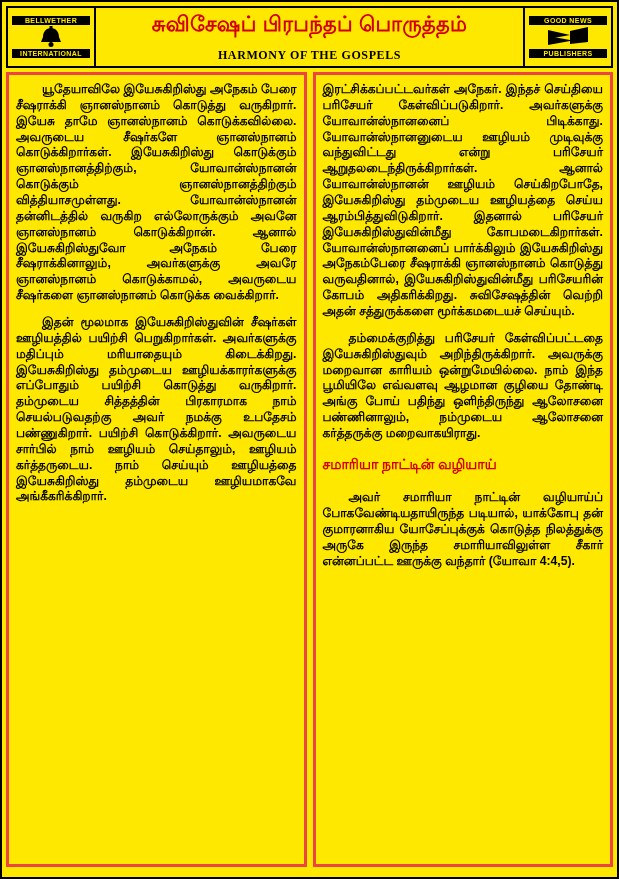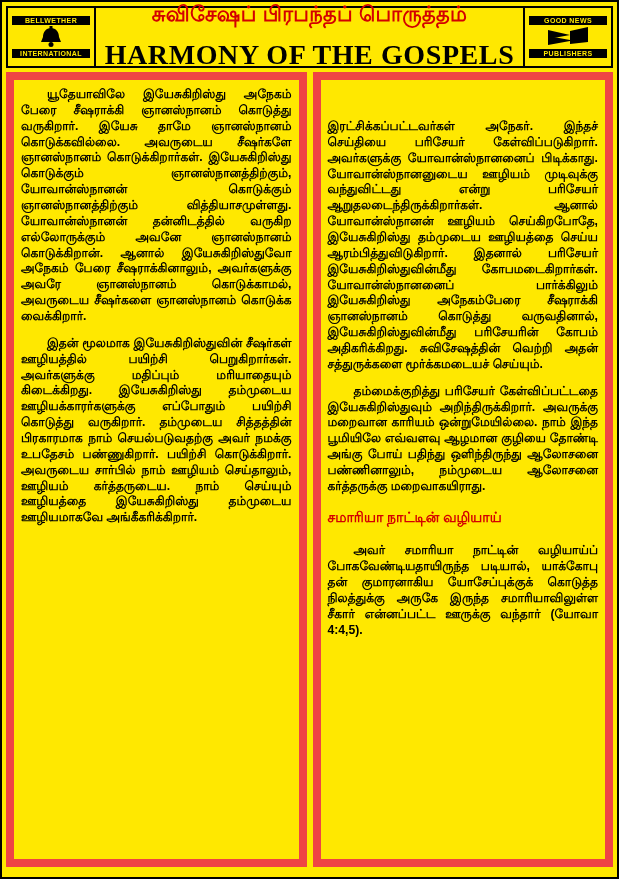--- a/index.html
+++ b/index.html
@@ -76,38 +76,38 @@
   .title-tamil {
     font-size: 21px;
     font-weight: bold;
     color: #d40000;
     line-height: 1.15;
     text-align: left;
     letter-spacing: 0.3px;
   }
   .title-en {
     font-family: "Liberation Serif", serif;
-    font-size: 28px;
+    font-size: 12px;
     font-weight: bold;
     color: #000;
     line-height: 1.2;
     text-align: center;
     margin-top: 12px;
     letter-spacing: 0.6px;
   }
   
   .columns {
     display: flex;
     margin-top: 4px;
     height: 795px;
     box-sizing: border-box;
   }
   .col {
     flex: 1 1 50%;
-    border: 8px solid #ef4444;
+    border: 3px solid #ef4444;
     box-sizing: border-box;
     padding: 7px 7px 4px 7px;
     overflow: hidden;
   }
   .col.left {
     margin-right: 3px;
   }
   .col.right {
     margin-left: 3px;
   }
@@ -115,21 +115,20 @@
     margin: 0 0 11px 0;
     font-size: 12.2px;
     line-height: 1.30;
     color: #000;
     font-weight: bold;
     text-align: justify;
     text-indent: 26px;
   }
   p.para.noindent {
     text-indent: 0;
-    margin-top: 32px;
   }
   h2.subhead {
     margin: 14px 0 17px 0;
     font-size: 14px;
     font-weight: bold;
     color: #d40000;
     text-align: left;
     line-height: 1.25;
   }
 </style>

